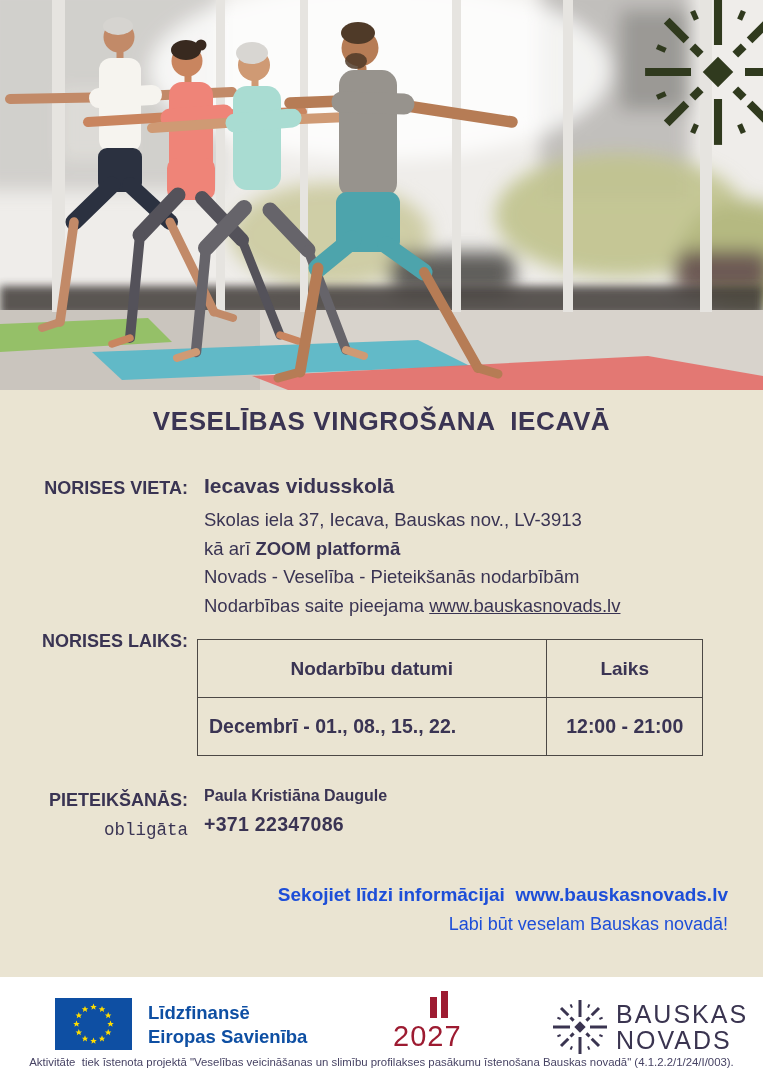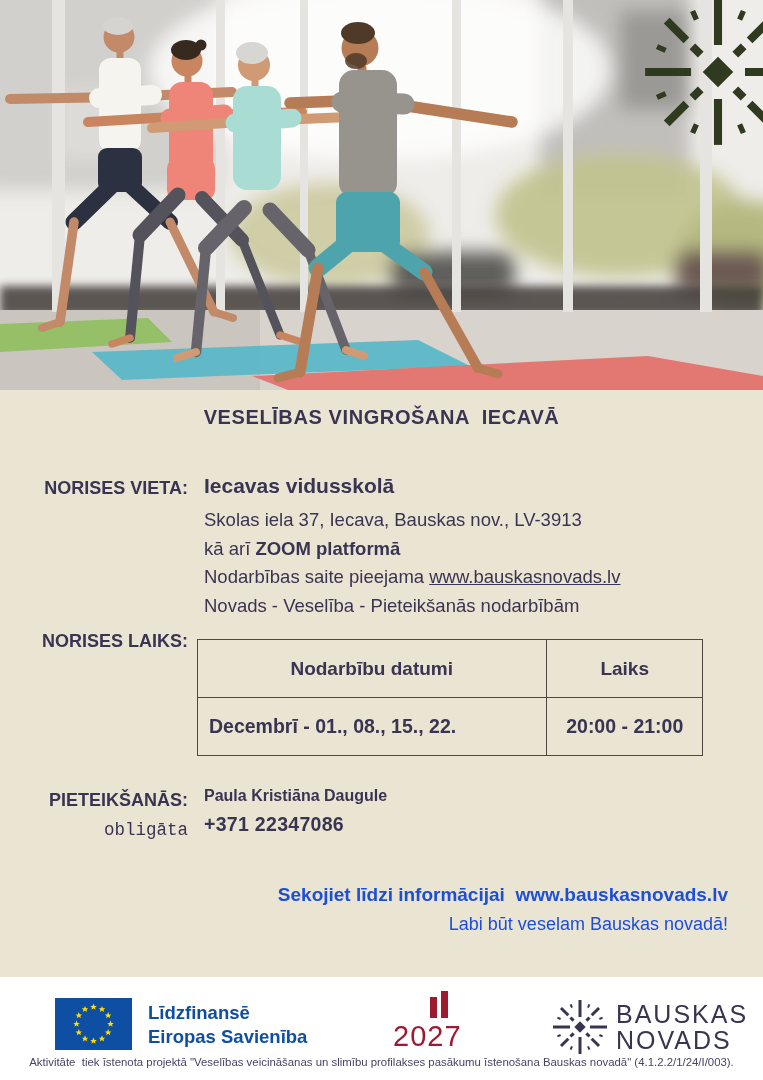--- a/index.html
+++ b/index.html
@@ -5,21 +5,21 @@
   html,body{margin:0;padding:0;}
   body{font-family:"Liberation Sans","DejaVu Sans",sans-serif;background:#888;}
   .poster{position:relative;width:763px;height:1080px;background:#EAE4D2;overflow:hidden;margin:0 auto;}
 
   
   .hero{position:absolute;left:0;top:0;width:763px;height:390px;overflow:hidden;background:#ecebe7;}
   .hero svg{display:block;}
 
   
   .title{position:absolute;left:0;top:406px;width:763px;text-align:center;
-         font-size:20px;font-weight:bold;letter-spacing:.6px;color:#3A3453;white-space:pre;}
+         font-size:26px;font-weight:bold;letter-spacing:.6px;color:#3A3453;white-space:pre;}
   .lbl{position:absolute;left:0;width:188px;text-align:right;font-weight:bold;
        font-size:18px;color:#3A3453;}
   .lbl-vieta{top:478px;}
   .lbl-laiks{top:631px;}
   .lbl-piet{top:790px;}
   .lbl-oblig{top:820px;font-weight:normal;font-size:17.5px;font-family:Liberation Mono, monospace;}
   .venue{position:absolute;left:204px;top:472px;color:#3A3453;}
   .venue .vname{font-size:21px;font-weight:bold;margin:0 0 6px 0;}
   .venue p{margin:0;font-size:18.5px;line-height:28.4px;}
   .venue .b{font-weight:bold;}
@@ -208,34 +208,34 @@
     </svg>
   </div>
 
   <div class="title">VESELĪBAS VINGROŠANA  IECAVĀ</div>
 
   <div class="lbl lbl-vieta">NORISES VIETA:</div>
   <div class="venue">
     <p class="vname">Iecavas vidusskolā</p>
     <p>Skolas iela 37, Iecava, Bauskas nov., LV-3913</p>
     <p><span>kā arī </span><span class="b">ZOOM platformā</span></p>
+    <p>Novads - Veselība - Pieteikšanās nodarbībām</p>
     <p><span>Nodarbības saite pieejama </span><a href="#">www.bauskasnovads.lv</a></p>
-    <p>Novads - Veselība - Pieteikšanās nodarbībām</p>
   </div>
 
   <div class="lbl lbl-laiks">NORISES LAIKS:</div>
   <table class="sched">
     <tbody>
         <tr>
       <th class="c-dates">Nodarbību datumi</th>
       <th class="c-time">Laiks</th>
     </tr>
     <tr>
       <td class="c-dates">Decembrī - 01., 08., 15., 22.</td>
-      <td class="c-time">20:00 - 21:00</td>
+      <td class="c-time">12:00 - 21:00</td>
     </tr>
   </tbody>
     </table>
 
   <div class="lbl lbl-piet">PIETEIKŠANĀS:</div>
   <div class="lbl lbl-oblig">obligāta</div>
   <div class="contact">
     <p class="cname">Paula Kristiāna Daugule</p>
     <p class="cphone">+371 22347086</p>
   </div>

